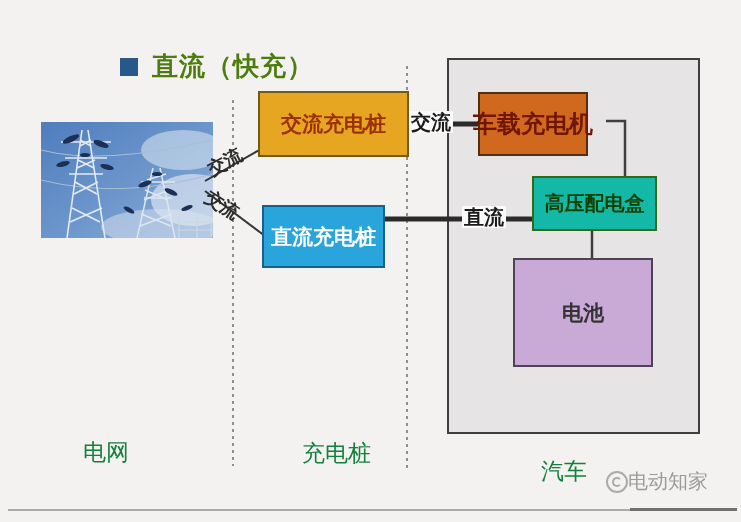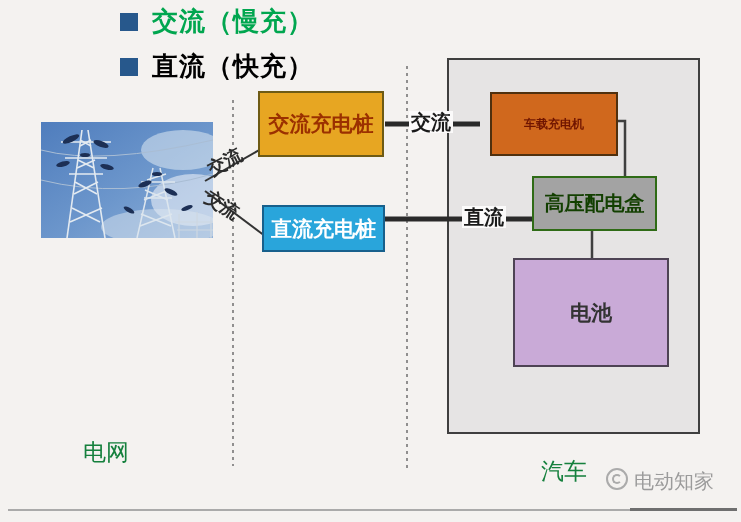--- a/index.html
+++ b/index.html
@@ -15,62 +15,58 @@
   .legend-label{font-size:26px;font-weight:bold;letter-spacing:1px;white-space:nowrap;}
   
   .photo{position:absolute;left:41px;top:122px;width:172px;height:116px;z-index:1;}
   
   .overlay{position:absolute;left:0;top:0;width:741px;height:522px;z-index:2;pointer-events:none;}
   
   .node{position:absolute;display:flex;align-items:center;justify-content:center;
         font-weight:bold;z-index:3;box-sizing:border-box;white-space:nowrap;}
   .car-frame{position:absolute;left:447px;top:58px;width:253px;height:376px;
              background:#e6e4e4;border:2px solid #3f3f3f;z-index:1;box-sizing:border-box;}
-  .ac-pile{left:258px;top:91px;width:126px;height:66px;border:2px solid #6e5b15;font-size:21px;}
-  .dc-pile{left:262px;top:205px;width:123px;height:47px;border:2px solid #17608c;font-size:21px;}
-  .obc{left:478px;top:92px;width:128px;height:64px;border:2px solid #50300e;font-size:12px;margin-left:12px;}
+  .ac-pile{left:258px;top:91px;width:151px;height:66px;border:2px solid #6e5b15;font-size:21px;}
+  .dc-pile{left:262px;top:205px;width:123px;height:63px;border:2px solid #17608c;font-size:21px;}
+  .obc{left:478px;top:92px;width:110px;height:64px;border:2px solid #50300e;font-size:24px;}
   .hv{left:532px;top:176px;width:125px;height:55px;border:2px solid #2f6b16;font-size:20px;}
-  .battery{left:513px;top:258px;width:156px;height:109px;border:2px solid #4e4354;font-size:21px;}
+  .battery{left:513px;top:258px;width:140px;height:109px;border:2px solid #4e4354;font-size:21px;}
   
   .line-label{position:absolute;z-index:4;font-size:20px;font-weight:bold;color:#1a1a1a;
               background:#fbfafa;padding:0 2px;line-height:1.1;white-space:nowrap;}
   .lbl-ac-line{left:409px;top:111px;}
   .lbl-dc-line{left:462px;top:206px;}
   .diag-label{position:absolute;z-index:4;font-size:18px;font-weight:600;color:#2b2b2b;white-space:nowrap;}
   .diag-up{left:207px;top:150px;transform:rotate(-28deg);}
   .diag-down{left:204px;top:193px;transform:rotate(33deg);}
   
   .section-label{position:absolute;z-index:3;font-size:23px;color:#15803d;white-space:nowrap;}
   .lbl-grid{left:83px;top:437px;}
   .lbl-pile{left:302px;top:438px;}
   .lbl-car{left:541px;top:456px;}
   .title{position:absolute;left:0;top:473px;width:670px;text-align:center;z-index:3;
          font-size:27px;font-weight:bold;color:#101010;letter-spacing:1px;}
   
-  .watermark{position:absolute;left:606px;top:468px;z-index:3;display:flex;align-items:flex-start;
-             gap:6px;color:#9b9b9b;font-size:20px;}
+  .watermark{position:absolute;left:606px;top:468px;z-index:3;display:flex;align-items:center;
+             color:#9b9b9b;font-size:20px;}
   .wm-logo{width:18px;height:18px;border:2px solid #ababab;border-radius:50%;position:relative;}
   .wm-logo::after{content:"";position:absolute;left:4px;top:4px;width:6px;height:6px;
                   border:2px solid #ababab;border-radius:50%;border-right-color:transparent;}
   
   .bottom-line{position:absolute;left:8px;top:509px;width:729px;height:2px;background:#aaa;z-index:3;}
   .bottom-line-dark{position:absolute;left:630px;top:508px;width:107px;height:3px;background:#6f6f6f;z-index:3;}
 </style>
 </head>
 <body>
 
 <div class="canvas">
 
-  <div class="legend-row r1">
-    <span class="legend-sq" style="background: rgb(39, 88, 140);"></span>
-    <span class="legend-label" style="color: rgb(0, 166, 79);">交流（慢充）</span>
-  </div>
   <div class="legend-row r2">
     <span class="legend-sq" style="background: rgb(39, 88, 140);"></span>
-    <span class="legend-label" style="color: #000000;">直流（快充）</span>
+    <span class="legend-label" style="color: #4d7c0f;">直流（快充）</span>
   </div>
 
   <svg class="photo" viewBox="0 0 172 116">
     <defs>
       <linearGradient id="sky" x1="0" y1="0" x2="1" y2="1">
         <stop offset="0" stop-color="#4f7dbd"></stop>
         <stop offset="0.55" stop-color="#6d97cc"></stop>
         <stop offset="1" stop-color="#8fb0d8"></stop>
       </linearGradient>
     </defs>
@@ -136,33 +132,34 @@
 
   <div class="node ac-pile" style="background: rgb(231, 166, 34);">
     <span style="color: rgb(155, 48, 0);">交流充电桩</span>
   </div>
   <div class="node dc-pile" style="background: rgb(41, 165, 219);">
     <span style="color: rgb(255, 255, 255);">直流充电桩</span>
   </div>
   <div class="node obc" style="background: rgb(208, 104, 29);">
     <span style="color: rgb(112, 21, 0);">车载充电机</span>
   </div>
-  <div class="node hv" style="background: #a3a3a3;">
+  <div class="node hv" style="background: #14b8a6;">
     <span style="color: rgb(18, 63, 0);">高压配电盒</span>
   </div>
   <div class="node battery" style="background: rgb(201, 170, 215);">
     <span style="color: rgb(51, 51, 51);">电池</span>
   </div>
 
   <div class="diag-label diag-up">交流</div>
   <div class="diag-label diag-down">交流</div>
   <div class="line-label lbl-ac-line">交流</div>
   <div class="line-label lbl-dc-line">直流</div>
 
   <div class="section-label lbl-grid">电网</div>
+  <div class="section-label lbl-pile">充电桩</div>
   <div class="section-label lbl-car">汽车</div>
 
 
   <div class="watermark">
     <span class="wm-logo"></span>
     <span>电动知家</span>
   </div>
 
   <div class="bottom-line"></div>
   <div class="bottom-line-dark"></div>

